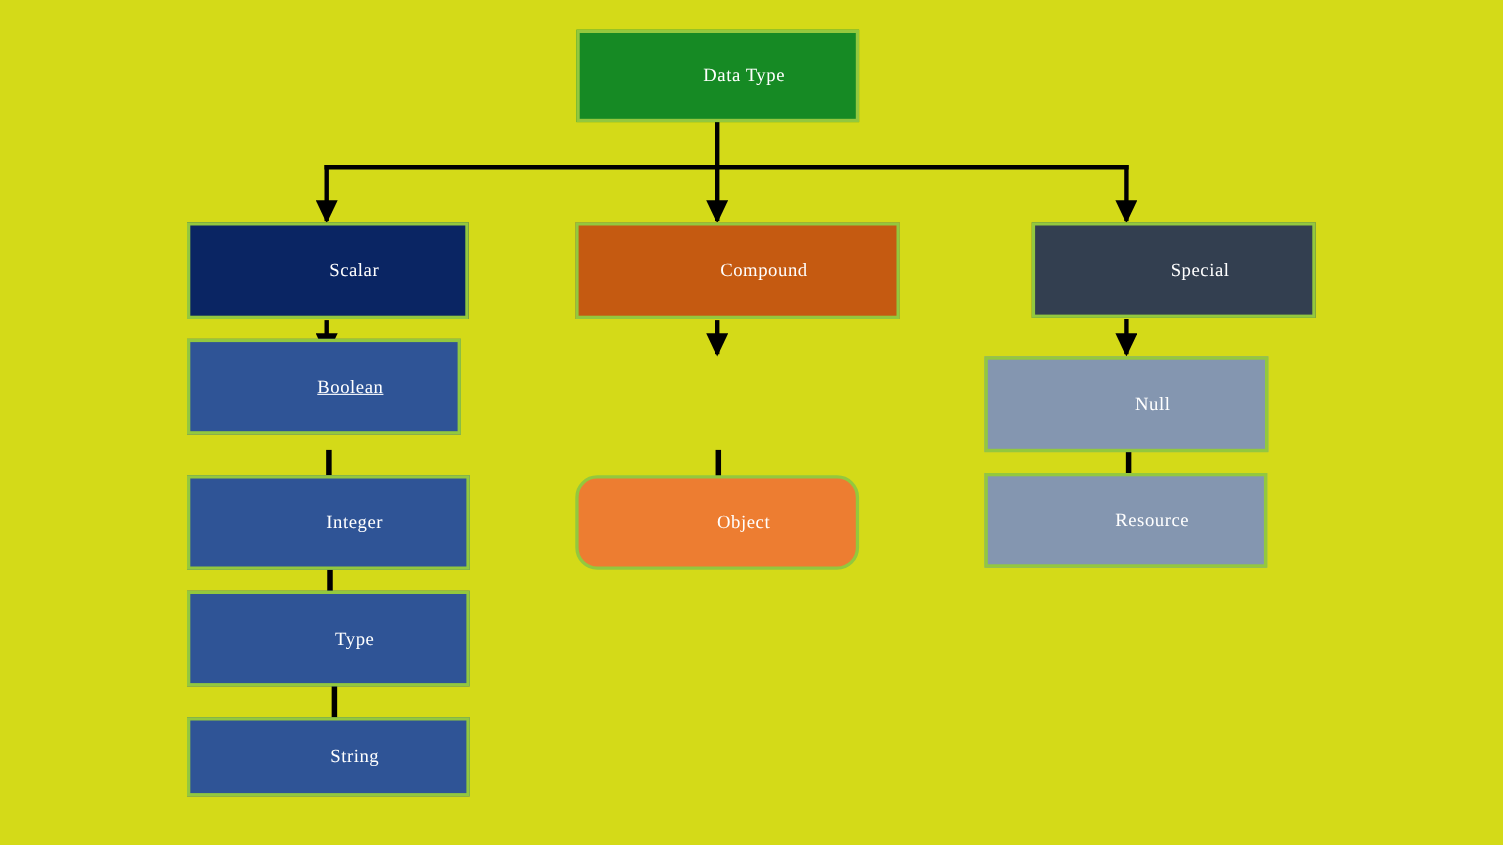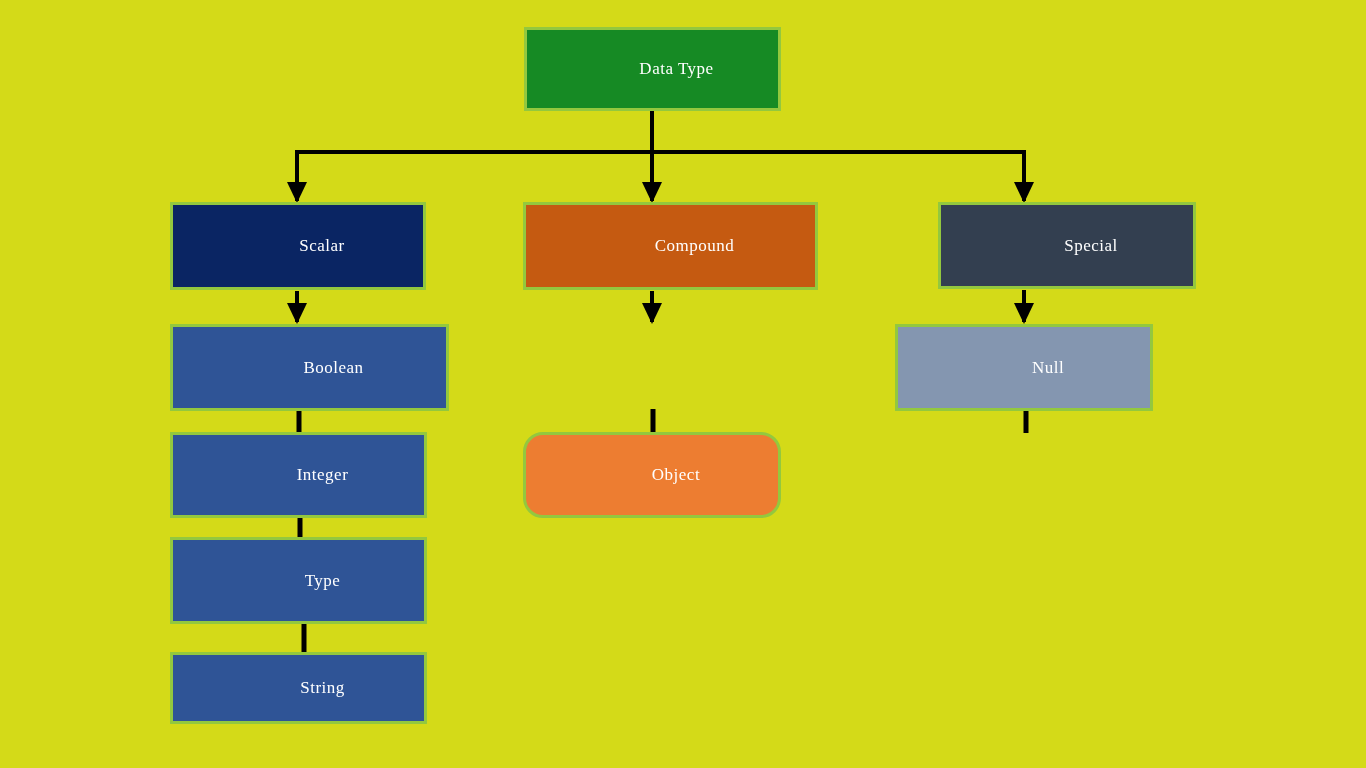--- a/index.html
+++ b/index.html
@@ -47,21 +47,21 @@
     justify-content: center;
     color: var(--text);
     font-size: 17px;
     letter-spacing: 0.5px;
     padding-left: 48px;
   }
   .n-root     { left: 524px; top: 27px;  width: 257px; height: 84px; background: var(--root-fill); }
   .n-scalar   { left: 170px; top: 202px; width: 256px; height: 88px; background: var(--scalar-fill); }
   .n-compound { left: 523px; top: 202px; width: 295px; height: 88px; background: var(--compound-fill); }
   .n-special  { left: 895px; top: 202px; width: 258px; height: 87px; background: var(--special-fill); margin-left: 43px; }
-  .n-boolean  { left: 170px; top: 324px; width: 279px; height: 87px; background: var(--scalar-child-fill); }
+  .n-boolean  { left: 170px; top: 308px; width: 249px; height: 87px; background: var(--scalar-child-fill); text-decoration: underline; }
   .n-array    { left: 523px; top: 324px; width: 258px; height: 87px; background: var(--compound-child-fill); }
   .n-null     { left: 895px; top: 324px; width: 258px; height: 87px; background: var(--special-child-fill); }
   .n-integer  { left: 170px; top: 432px; width: 257px; height: 86px; background: var(--scalar-child-fill); }
   .n-object   { left: 523px; top: 432px; width: 258px; height: 86px; background: var(--compound-child-fill); border-radius: 20px; }
   .n-resource { left: 895px; top: 430px; width: 257px; height: 86px; background: var(--special-child-fill); }
   .n-float    { left: 170px; top: 537px; width: 257px; height: 87px; background: var(--scalar-child-fill); }
   .n-string   { left: 170px; top: 652px; width: 257px; height: 72px; background: var(--scalar-child-fill); }
   .connectors line { stroke: var(--connector); }
 </style>
 </head>
@@ -117,20 +117,23 @@
   <div class="node n-null">
     <span>Null</span>
   </div>
 
   <div class="node n-integer">
     <span>Integer</span>
   </div>
   <div class="node n-object">
     <span>Object</span>
   </div>
+  <div class="node n-resource">
+    <span>Resource</span>
+  </div>
 
   <div class="node n-float">
     <span>Type</span>
   </div>
   <div class="node n-string">
     <span>String</span>
   </div>
 
 </div>
 

